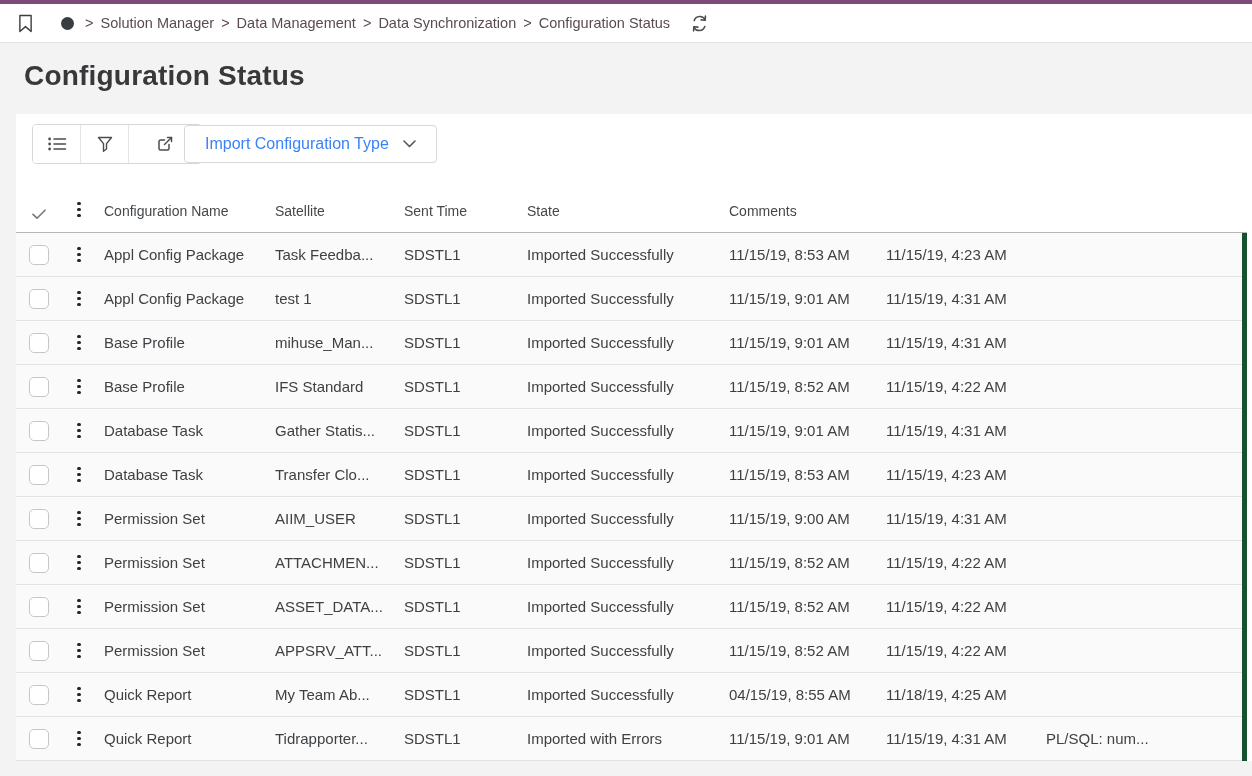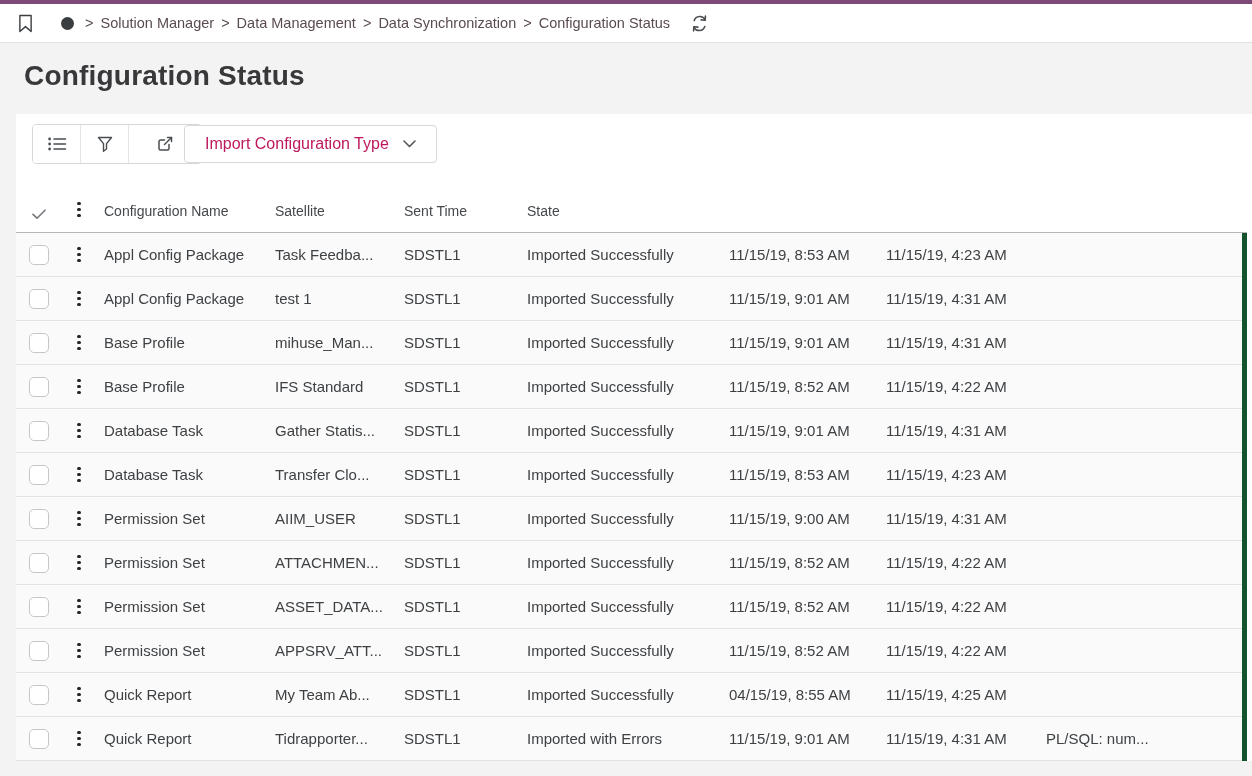--- a/index.html
+++ b/index.html
@@ -39,21 +39,21 @@
     display:inline-flex; border:1px solid #d8d8d8; border-radius:4px; background:#fff; overflow:hidden;
   }
   .btn-group .tool-btn {
     width:48px; height:38px; display:flex; align-items:center; justify-content:center; gap:7px;
     background:#fff; border:none; border-right:1px solid #e4e4e4; cursor:pointer;
   }
   .btn-group .tool-btn:last-child { border-right:none; width:72px; }
   .import-btn {
     margin-left:16px; height:38px; display:inline-flex; align-items:center; gap:14px;
     padding:0 20px; background:#fff; border:1px solid #d8d8d8; border-radius:4px;
-    font-size:16px; color:#be185d; font-family:inherit; cursor:pointer; white-space:nowrap;
+    font-size:16px; color:#3b82f6; font-family:inherit; cursor:pointer; white-space:nowrap;
   }
 
   
   .table { margin-top:13px; margin-right:5px; }
   .grid-row, .grid-header {
     display:grid;
     grid-template-columns:46px 34px 171px 129px 123px 202px 157px 160px 1fr;
   }
   .grid-header { border-bottom:1px solid #b6b6b6; background:#fff; min-height:56px; align-items:end; }
   .hcell {
@@ -173,20 +173,21 @@
         <span class="kebab">
             <i></i>
             <i></i>
             <i></i>
           </span>
       </div>
       <div class="hcell"><span>Configuration Name</span></div>
       <div class="hcell"><span>Satellite</span></div>
       <div class="hcell"><span>Sent Time</span></div>
       <div class="hcell"><span>State</span></div>
+      <div class="hcell"><span>Comments</span></div>
     </div>
     <div class="table-body">
         <div class="grid-row">
     <div class="cell icon-cell">
       <span class="checkbox"></span>
     </div>
     <div class="cell icon-cell">
       <span class="kebab">
               <i></i>
               <i></i>
@@ -381,21 +382,21 @@
               <i></i>
               <i></i>
               <i></i>
             </span>
     </div>
     <div class="cell">Quick Report</div>
     <div class="cell">My Team Ab...</div>
     <div class="cell">SDSTL1</div>
     <div class="cell">Imported Successfully</div>
     <div class="cell">04/15/19, 8:55 AM</div>
-    <div class="cell">11/15/19, 4:25 AM</div>
+    <div class="cell">11/18/19, 4:25 AM</div>
     <div class="cell"></div>
   </div>
         <div class="grid-row">
     <div class="cell icon-cell">
       <span class="checkbox"></span>
     </div>
     <div class="cell icon-cell">
       <span class="kebab">
               <i></i>
               <i></i>

